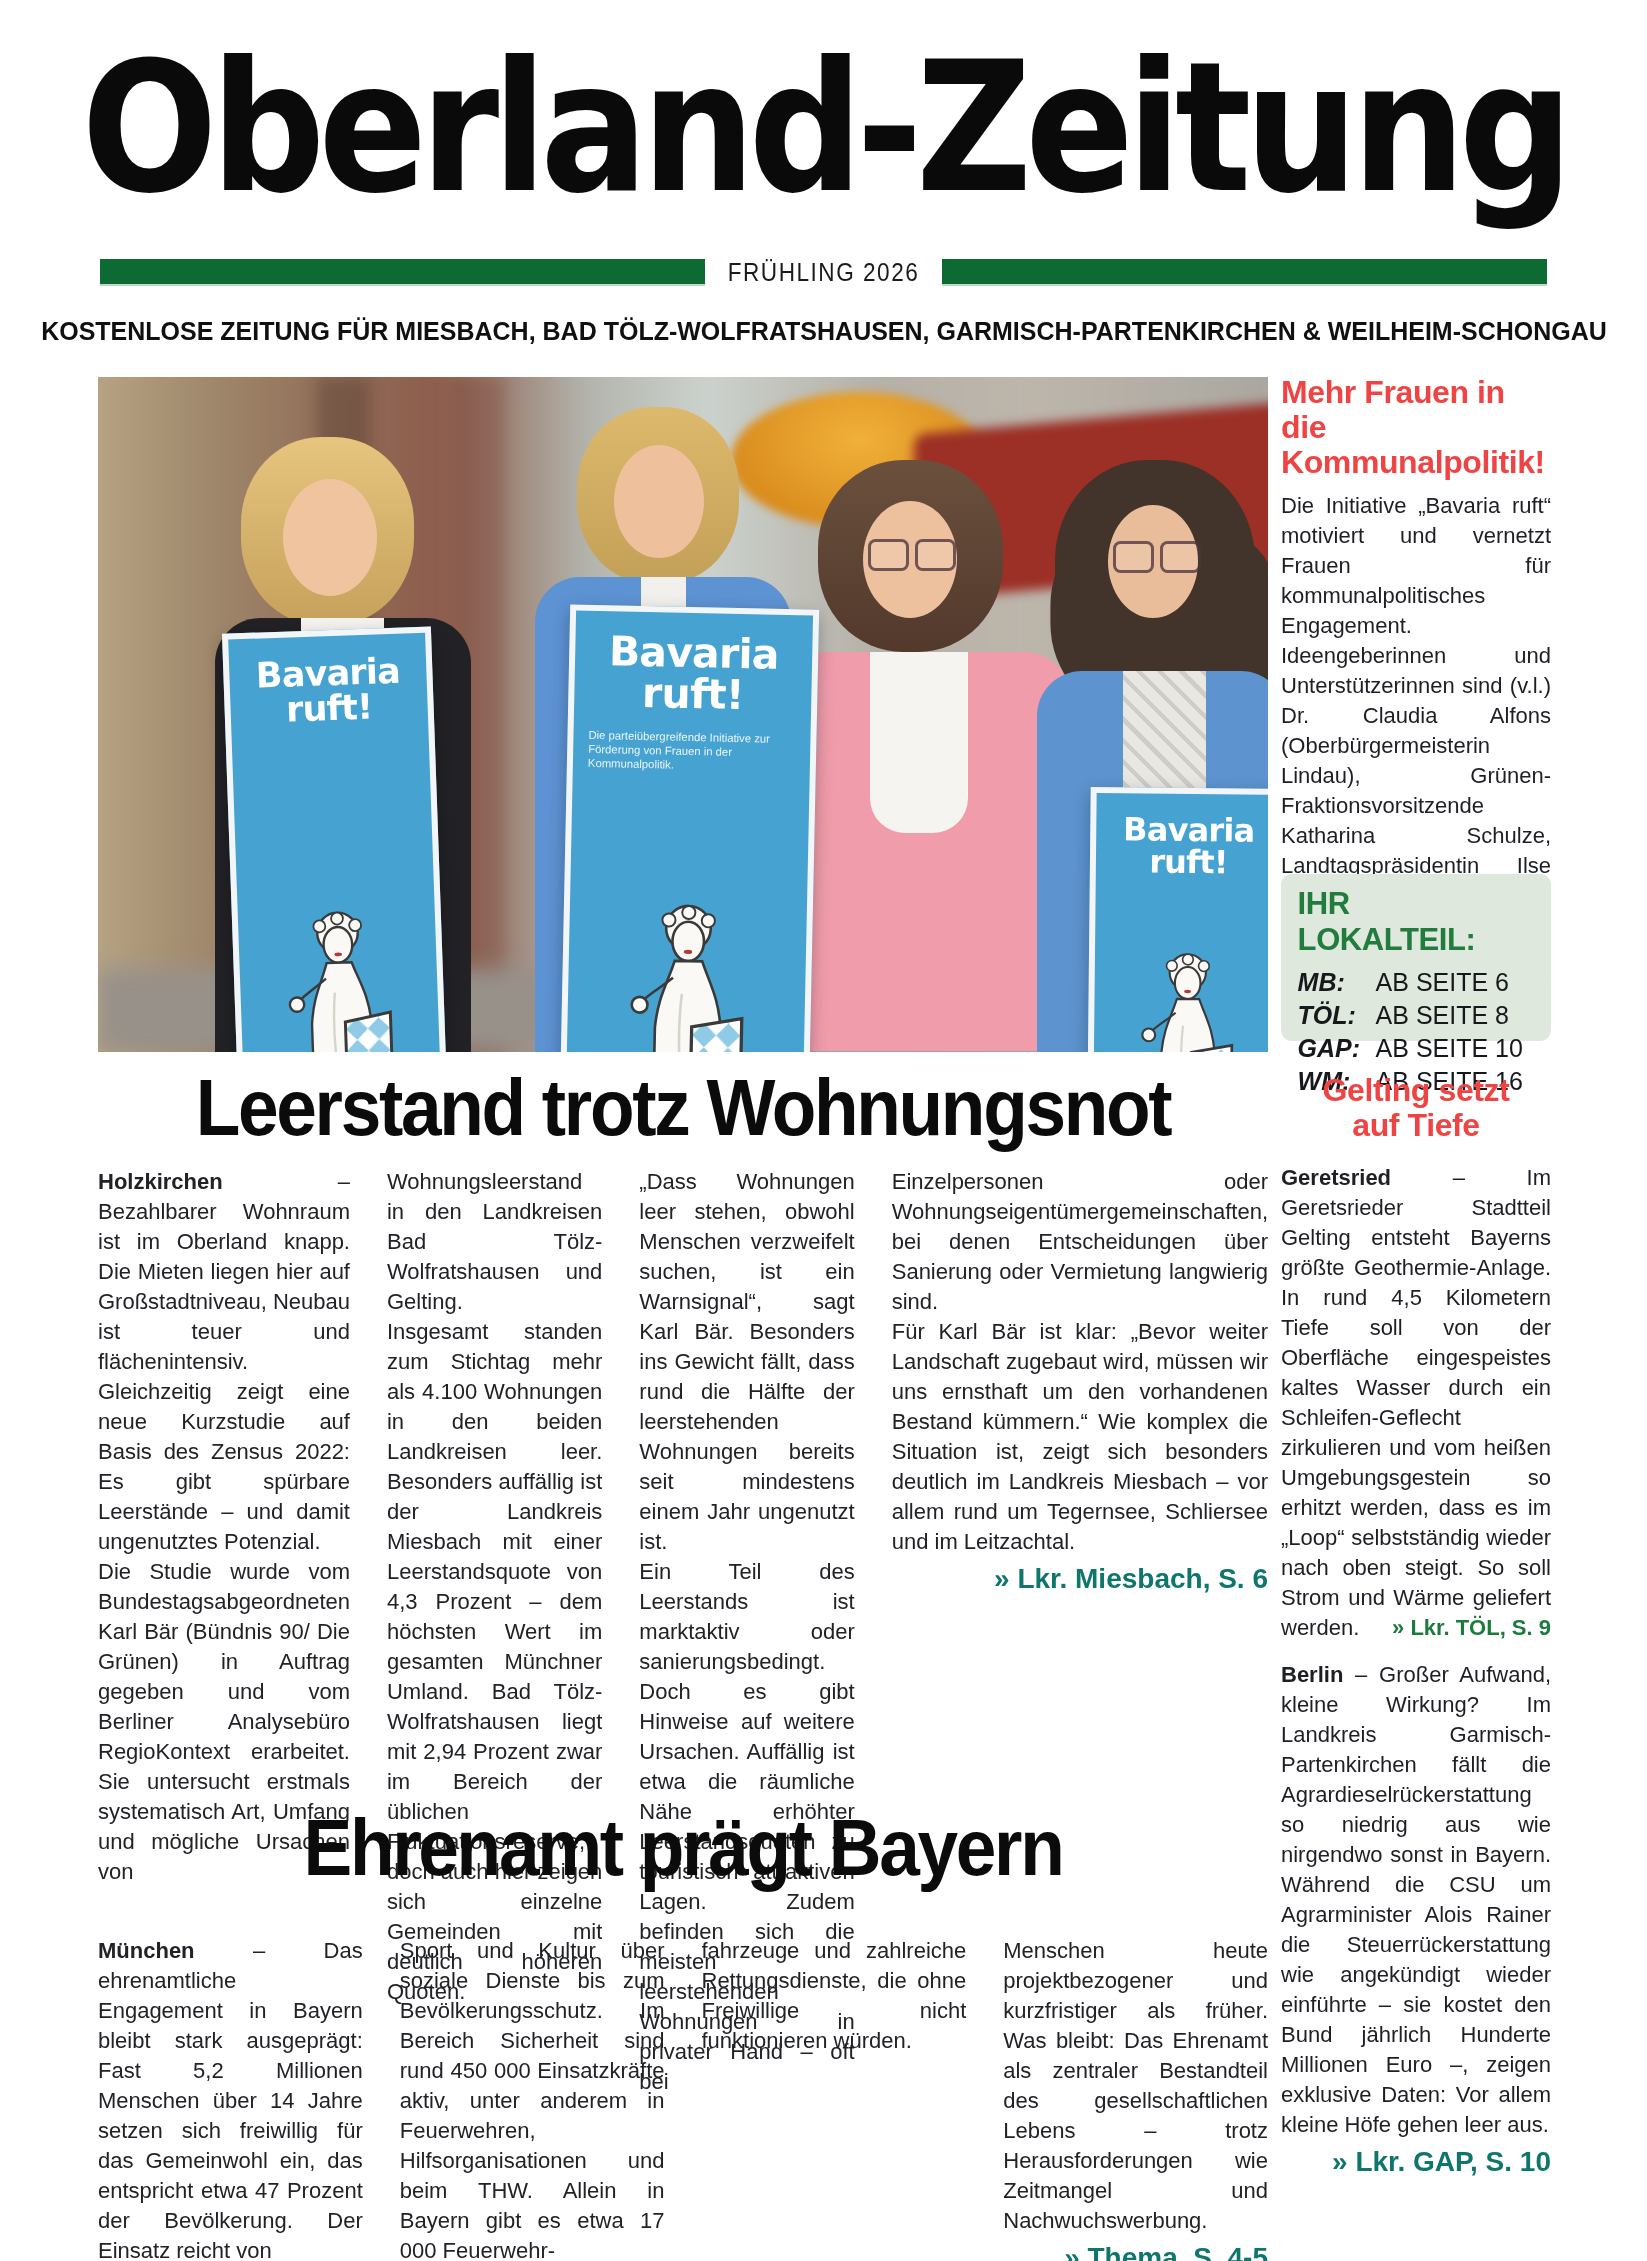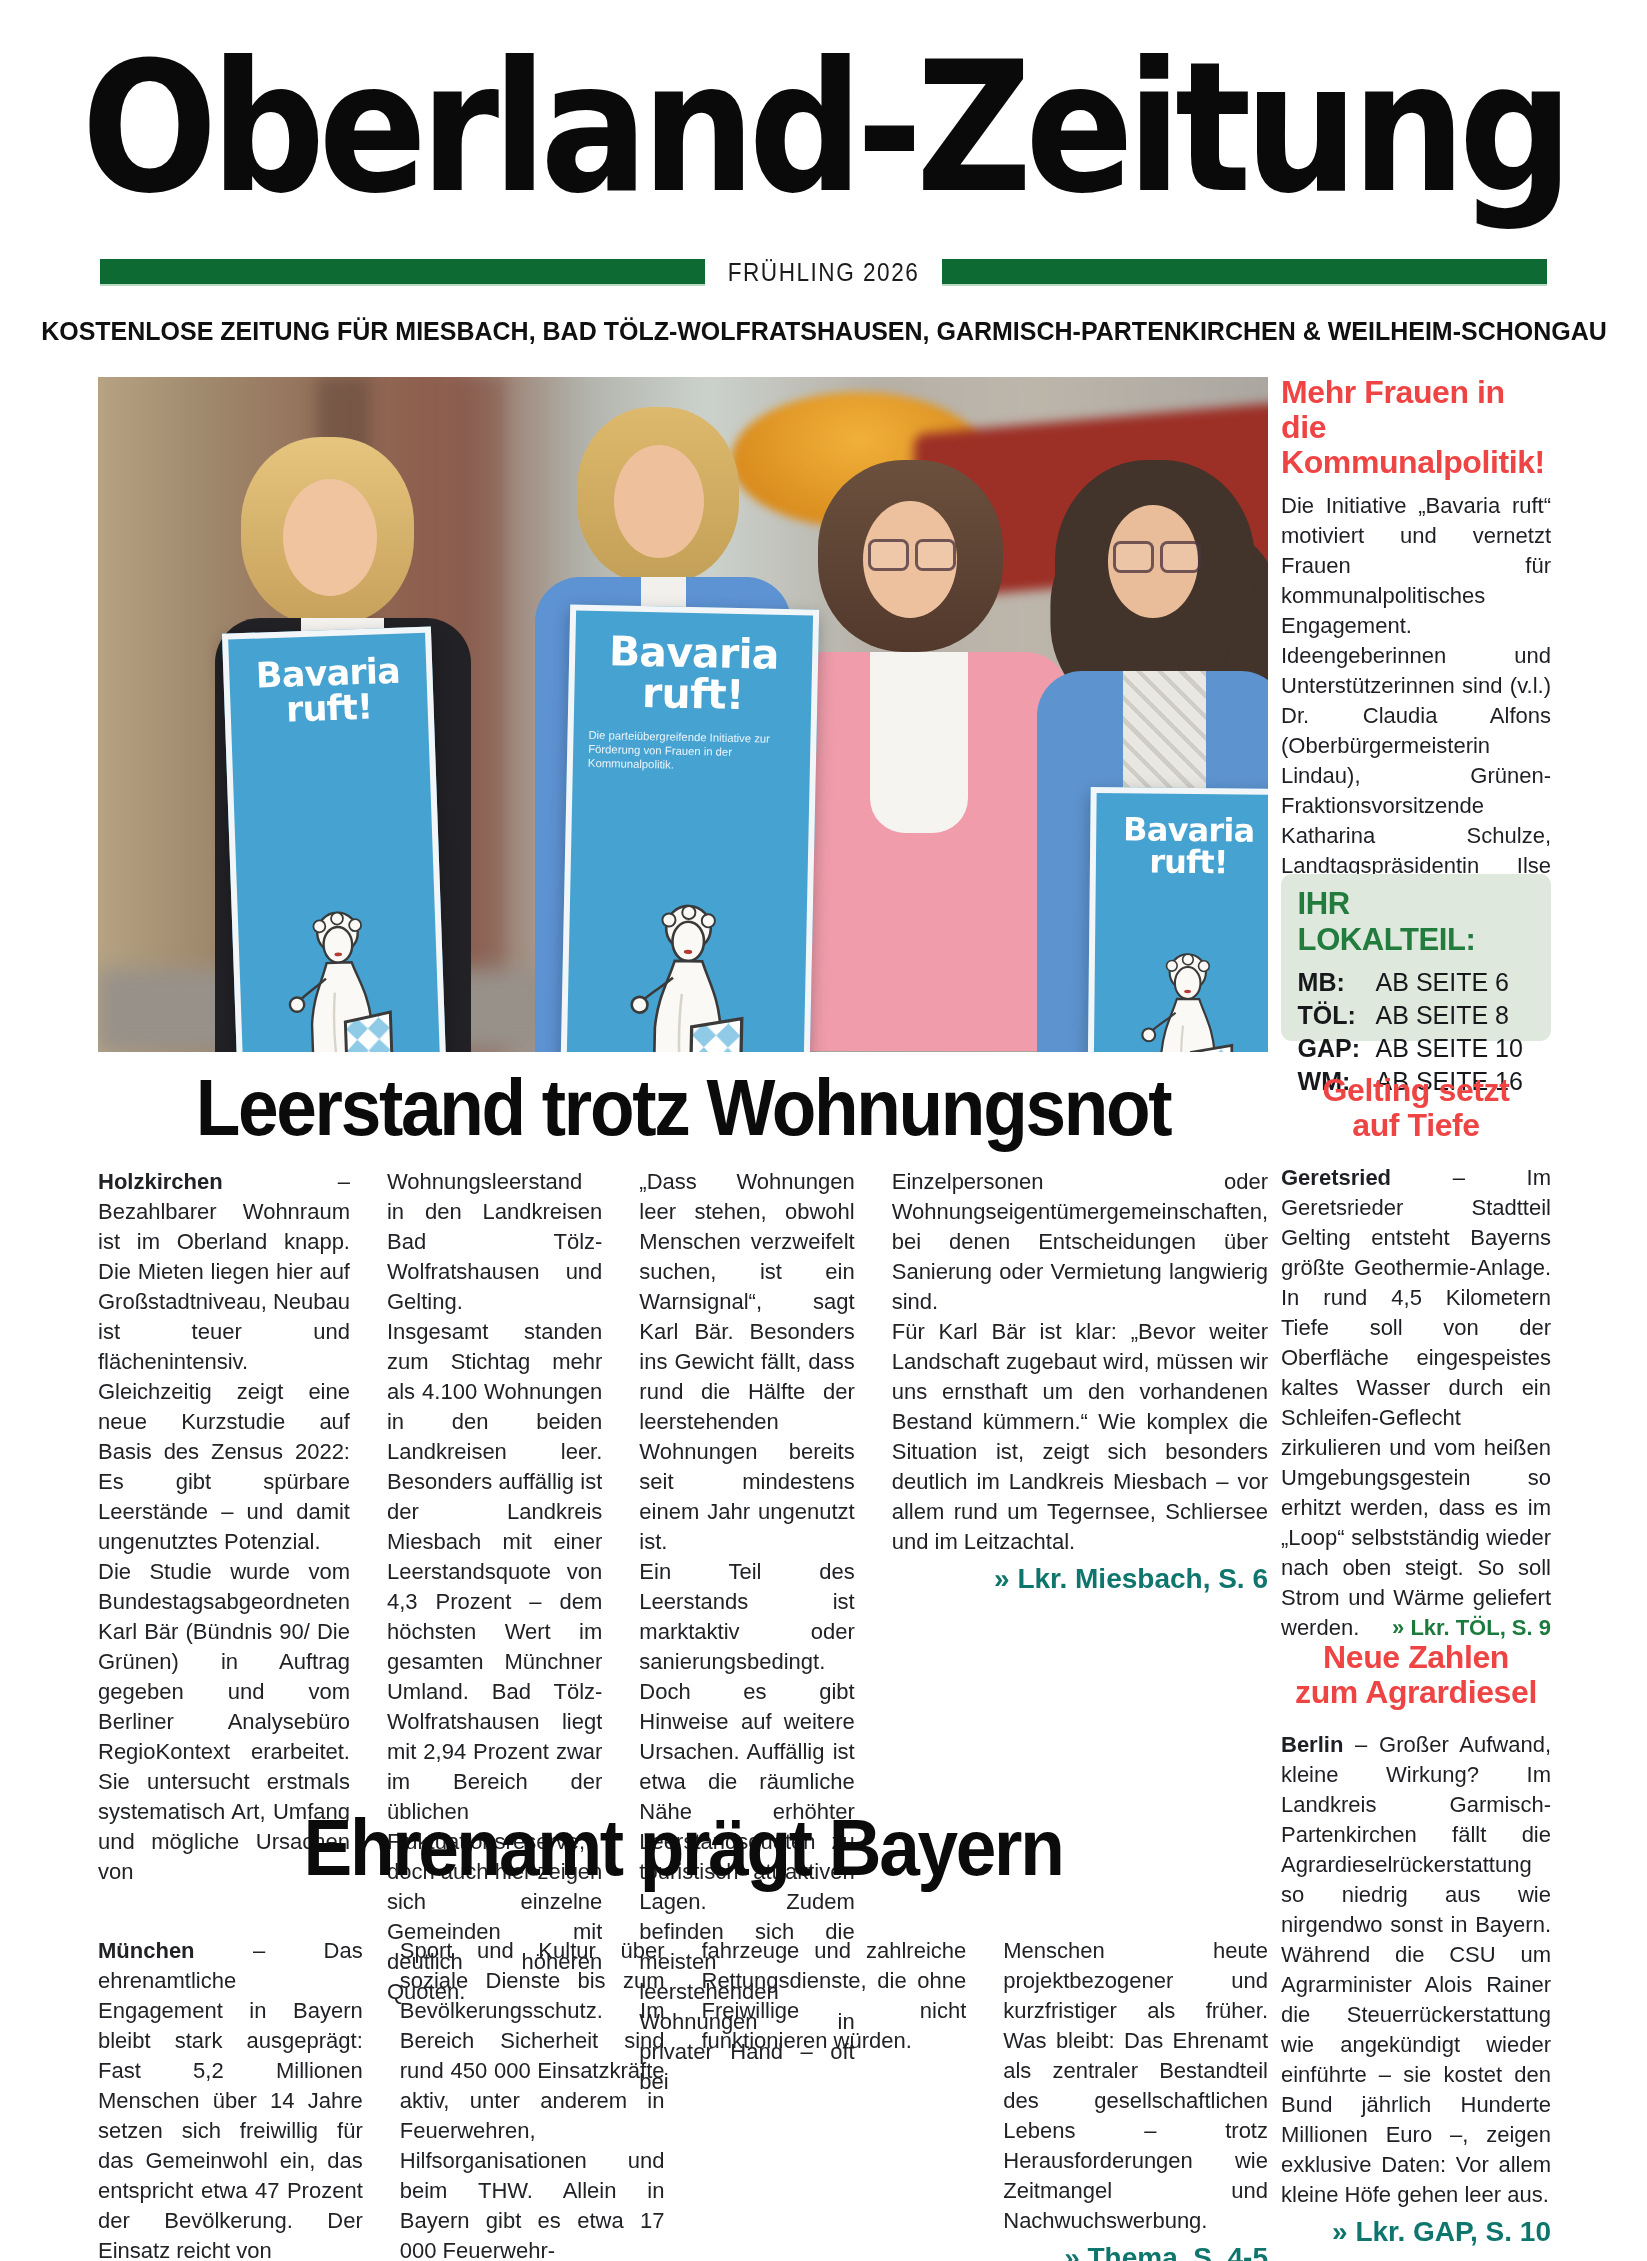--- a/index.html
+++ b/index.html
@@ -77,21 +77,21 @@
   .jlink.flt{float:right;}
   .credit{margin-top:1.5px;font-size:22px;line-height:30px;color:#8e8e8e;text-align:justify;}
   .blocklink{display:block;text-align:right;color:#0f766e;font-weight:800;font-size:28px;margin-top:6px;}
 
   .lokalteil{
     position:absolute;left:1281px;top:874px;width:270px;height:167px;
     background:#dfe8dc;box-sizing:border-box;padding:12px 16.6px;border-radius:11px;
   }
   .lokalteil h3{margin:0 0 7.5px 0;font-size:31px;font-weight:800;color:#217c3e;letter-spacing:-0.4px;}
   .lok-row{display:flex;font-size:25px;line-height:33px;color:#16181c;}
-  .lok-label{width:78px;font-weight:800;}
+  .lok-label{width:78px;font-weight:800;font-style:italic;}
   .lok-value{flex:1;}
 
   
   .main-headline{
     position:absolute;left:98px;width:1170px;text-align:center;margin:0;
     font-weight:800;color:#0b0b0b;letter-spacing:-2.3px;line-height:1;
     font-family:"Liberation Sans",sans-serif;transform:scaleY(1.1);transform-origin:top center;
   }
   #headline-leerstand{top:1067px;font-size:73px;}
   #headline-ehrenamt{top:1807px;font-size:73px;}
@@ -243,24 +243,20 @@
       <span class="tl">Gelting setzt</span>
       <span class="tl">auf Tiefe</span>
     </h2>
     <p class="body" style="margin-top:19.6px">
       <span class="lead">Geretsried</span><span> – Im Geretsrieder Stadtteil Gelting entsteht Bayerns größte Geothermie-Anlage. In rund 4,5 Kilometern Tiefe soll von der Oberfläche eingespeistes kaltes Wasser durch ein Schleifen-Geflecht zirkulieren und vom heißen Umgebungsgestein so erhitzt werden, dass es im „Loop“ selbstständig wieder nach oben steigt. So soll Strom und Wärme geliefert werden.</span>
       <span class="jlink flt">» Lkr. TÖL, S. 9</span>
     </p>
   </div>
 
   <div class="side" style="top:1640px">
-    <h2 class="centered">
-      <span class="tl">Neue Zahlen</span>
-      <span class="tl">zum Agrardiesel</span>
-    </h2>
     <p class="body" style="margin-top:19.6px">
       <span class="lead">Berlin</span><span> – Großer Aufwand, kleine Wirkung? Im Landkreis Garmisch-Partenkirchen fällt die Agrardieselrückerstattung so niedrig aus wie nirgendwo sonst in Bayern. Während die CSU um Agrarminister Alois Rainer die Steuerrückerstattung wie angekündigt wieder einführte – sie kostet den Bund jährlich Hunderte Millionen Euro –, zeigen exklusive Daten: Vor allem kleine Höfe gehen leer aus.</span>
     </p>
     <span class="blocklink">» Lkr. GAP, S. 10</span>
   </div>
 
   <h2 class="main-headline" id="headline-leerstand">Leerstand trotz Wohnungsnot</h2>
   <div class="cols" id="main-cols">
     <div class="col">
       <p><span class="lead">Holzkirchen</span><span> – Bezahlbarer Wohnraum ist im Oberland knapp. Die Mieten liegen hier auf Großstadtniveau, Neubau ist teuer und flächenintensiv. Gleichzeitig zeigt eine neue Kurzstudie auf Basis des Zensus 2022: Es gibt spürbare Leerstände – und damit ungenutztes Potenzial.</span></p>

